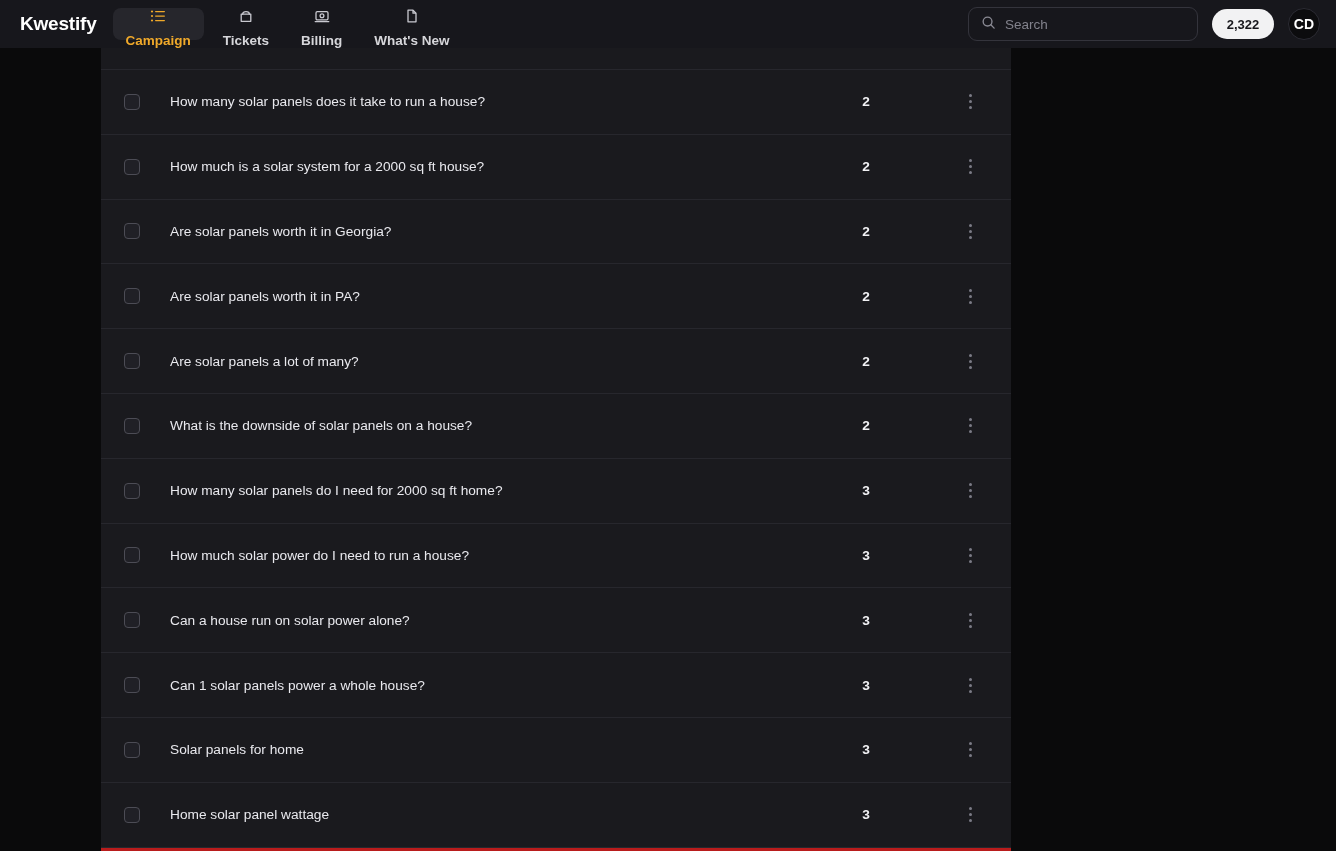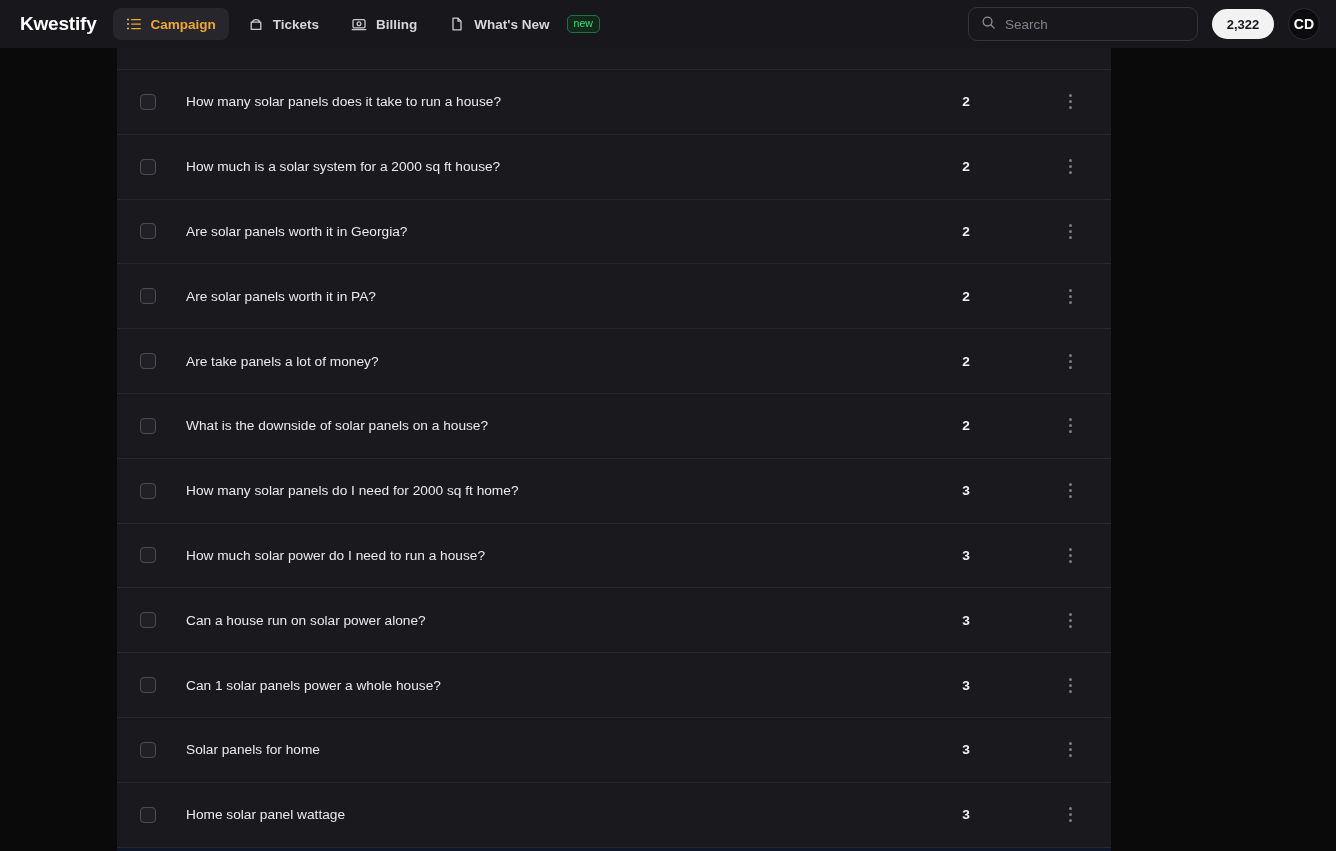--- a/index.html
+++ b/index.html
@@ -45,20 +45,21 @@
     align-items: center;
     gap: 9px;
     height: 32px;
     padding: 0 13px;
     border-radius: 8px;
     color: #d6d6da;
     font-size: 13.5px;
     font-weight: bold;
     white-space: nowrap;
     cursor: pointer;
+    flex-direction: column;
   }
   .nav-item.active {
     background: #26262c;
     color: #f0a92a;
   }
 
   .nav-ico {
     width: 16px;
     height: 16px;
     display: inline-flex;
@@ -144,25 +145,25 @@
   
   .page {
     width: 1336px;
     height: 803px;
     background: #0a0a0b;
     position: relative;
   }
 
   .table-wrap {
     position: absolute;
-    left: 117px;
+    left: 101px;
     top: 0;
-    width: 994px;
+    width: 910px;
     height: 803px;
-    background: #0f172a;
+    background: #b91c1c;
     overflow: hidden;
   }
 
   
   .row-sliver {
     height: 22px;
     border-bottom: 1px solid #27272d;
     background: #1a1a1e;
   }
 
@@ -343,21 +344,21 @@
           <div class="row-title">Are solar panels worth it in PA?</div>
           <div class="row-count">2</div>
           <div class="kebab">
             <i></i>
             <i></i>
             <i></i>
           </div>
         </div>
         <div class="row">
           <div class="cb"></div>
-          <div class="row-title">Are take panels a lot of money?</div>
+          <div class="row-title">Are solar panels a lot of many?</div>
           <div class="row-count">2</div>
           <div class="kebab">
             <i></i>
             <i></i>
             <i></i>
           </div>
         </div>
         <div class="row">
           <div class="cb"></div>
           <div class="row-title">What is the downside of solar panels on a house?</div>

